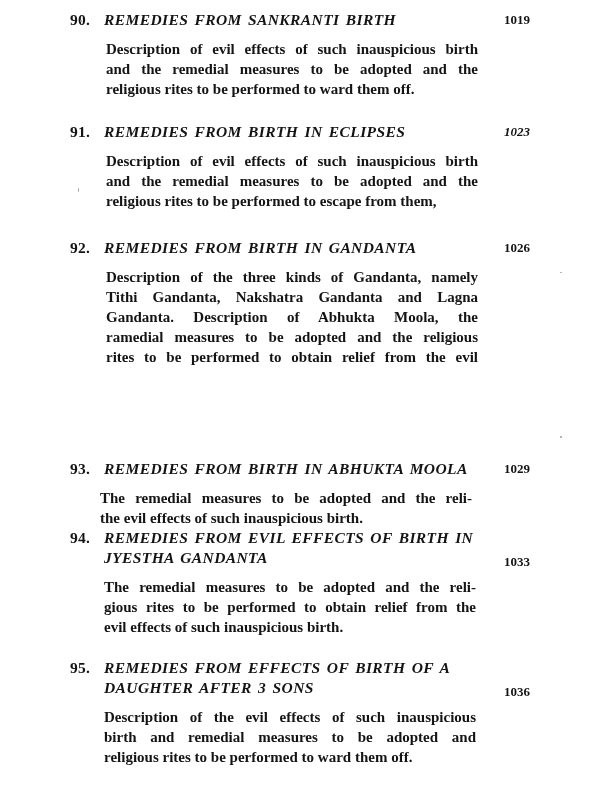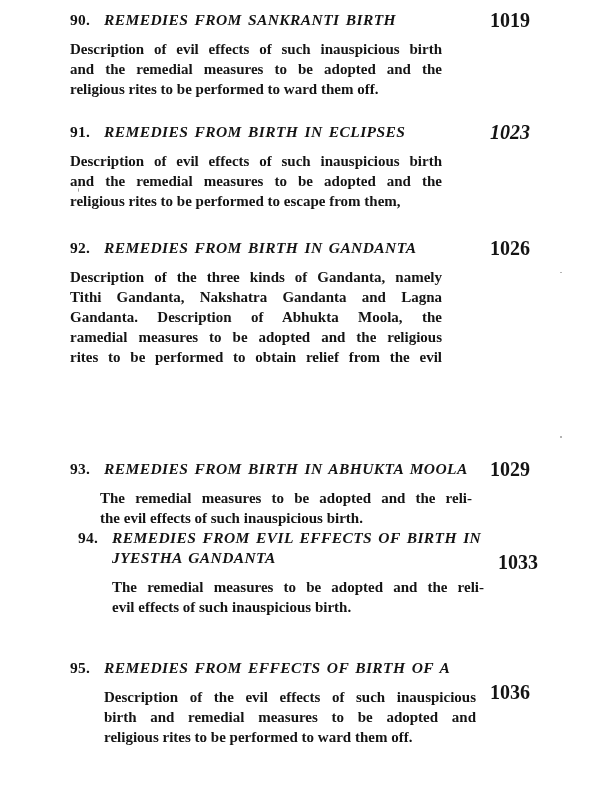--- a/index.html
+++ b/index.html
@@ -49,23 +49,24 @@
     }
     .title-line {
       display: block;
       white-space: nowrap;
     }
     .pg {
       position: absolute;
       right: 0;
       font-style: normal;
       font-weight: bold;
-      font-size: 20px;
+      font-size: 13px;
     }
     .desc {
+      margin-left: 36px;
       width: 372px;
       margin-top: 9px;
       font-size: 15px;
       line-height: 20px;
       font-weight: bold;
       text-align: justify;
       text-align-last: left;
     }
     .desc-line {
       display: block;
@@ -141,40 +142,42 @@
         <span class="title-line">REMEDIES FROM BIRTH IN ABHUKTA MOOLA</span>
       </span>
       <span class="pg" style="top:0;">1029</span>
     </div>
     <div class="desc" style="margin-left:30px;">
       <span class="desc-line">The remedial measures to be adopted and the reli-</span>
       <span class="desc-line last">the evil effects of such inauspicious birth.</span>
     </div>
   </div>
 
-  <div class="entry" style="top:528px;margin-left:8px;">
+  <div class="entry" style="top:528px;">
     <div class="heading">
       <span class="num">94.</span>
       <span class="title">
         <span class="title-line">REMEDIES FROM EVIL EFFECTS OF BIRTH IN</span>
         <span class="title-line">JYESTHA GANDANTA</span>
       </span>
       <span class="pg" style="top:24px;">1033</span>
     </div>
     <div class="desc" style="margin-left:34px;">
       <span class="desc-line">The remedial measures to be adopted and the reli-</span>
+      <span class="desc-line">gious rites to be performed to obtain relief from the</span>
       <span class="desc-line last">evil effects of such inauspicious birth.</span>
     </div>
   </div>
 
   <div class="entry" style="top:658px;">
     <div class="heading">
       <span class="num">95.</span>
       <span class="title">
         <span class="title-line">REMEDIES FROM EFFECTS OF BIRTH OF A</span>
+        <span class="title-line">DAUGHTER AFTER 3 SONS</span>
       </span>
       <span class="pg" style="top:24px;">1036</span>
     </div>
     <div class="desc" style="margin-left:34px;">
       <span class="desc-line">Description of the evil effects of such inauspicious</span>
       <span class="desc-line">birth and remedial measures to be adopted and</span>
       <span class="desc-line last">religious rites to be performed to ward them off.</span>
     </div>
   </div>
 

